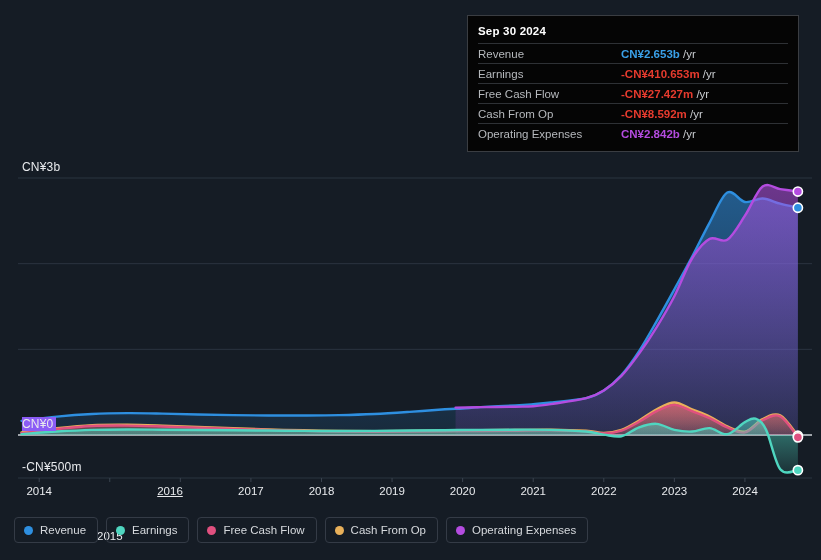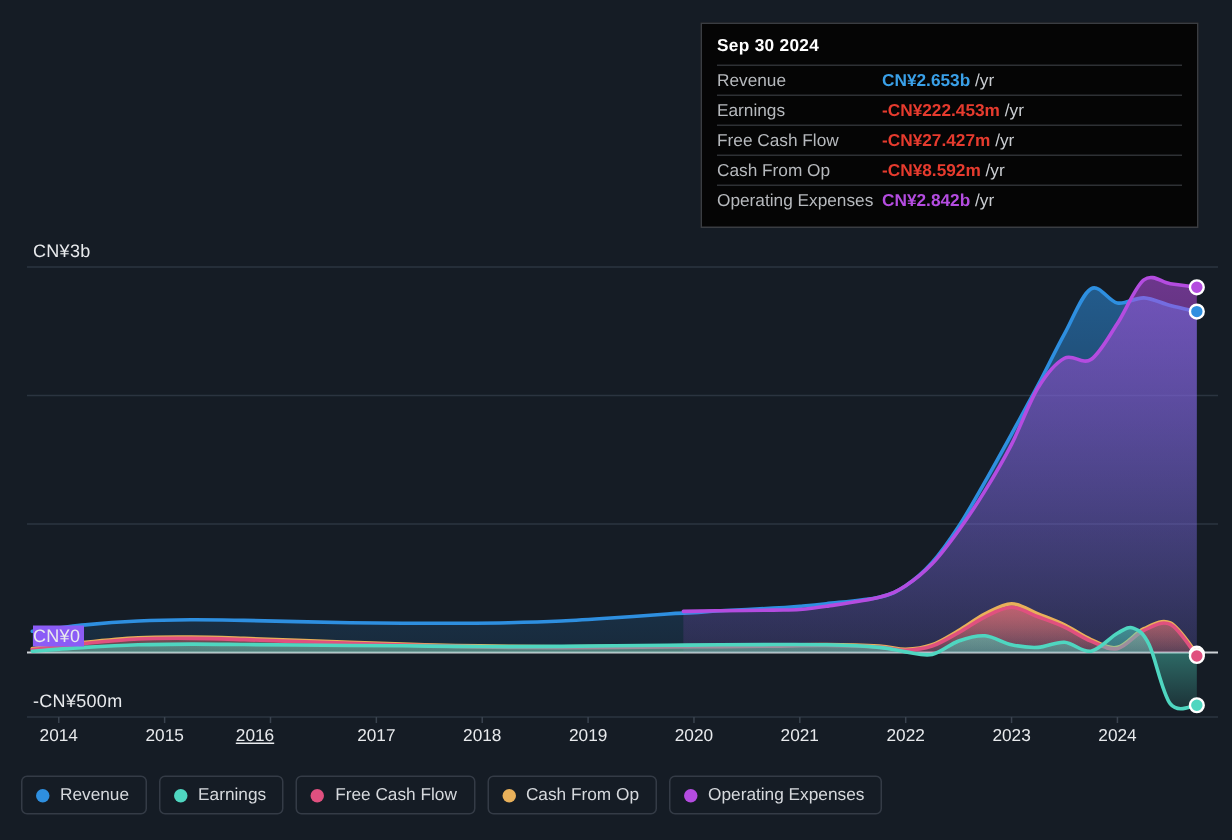--- a/index.html
+++ b/index.html
@@ -63,21 +63,21 @@
     font-size:11.5px;
     line-height:14px;
   }
   .tt-row.sub{border-top:none;padding-top:0;}
   .tt-key{
     color:#b6b9bd;
     width:110px;
     flex:0 0 110px;
     white-space:nowrap;
   }
-  .tt-val{white-space:nowrap;}
+  .tt-val{white-space:nowrap;margin-left:33px;}
   .tt-val .num{font-weight:bold;}
   .tt-val .unit{color:#c9ccd0;font-weight:normal;}
 
   
   .legend{
     position:absolute;
     left:14px;top:517px;
     display:flex;
     gap:8px;
   }
@@ -182,42 +182,42 @@
         </g>
       </svg>
   </div>
 
   <div class="axis-label ylab y-3b">CN¥3b</div>
   <div class="axis-label ylab y-0">CN¥0</div>
   <div class="axis-label ylab y-neg">-CN¥500m</div>
 
   <div id="xlabels">
       <div class="xlab" style="left: 39.2px;">2014</div>
-      <div class="xlab" style="left: 109.8px;">2015</div>
+      <div class="xlab" style="left: 109.8px; margin-top: 45px;">2015</div>
       <div class="xlab" style="left: 170px; text-decoration: underline;">2016</div>
       <div class="xlab" style="left: 250.9px;">2017</div>
       <div class="xlab" style="left: 321.5px;">2018</div>
       <div class="xlab" style="left: 392.1px;">2019</div>
       <div class="xlab" style="left: 462.6px;">2020</div>
       <div class="xlab" style="left: 533.2px;">2021</div>
       <div class="xlab" style="left: 603.8px;">2022</div>
       <div class="xlab" style="left: 674.4px;">2023</div>
       <div class="xlab" style="left: 745px;">2024</div>
     </div>
 
   <div class="tooltip">
     <div class="tt-date">Sep 30 2024</div>
     <div id="tt-rows">
         <div class="tt-row">
           <div class="tt-key">Revenue</div>
           <div class="tt-val"><span class="num" style="color: rgb(58, 160, 232);">CN¥2.653b</span><span class="unit"> /yr</span></div>
         </div>
         <div class="tt-row">
           <div class="tt-key">Earnings</div>
-          <div class="tt-val"><span class="num" style="color: rgb(230, 59, 46);">-CN¥222.453m</span><span class="unit"> /yr</span></div>
+          <div class="tt-val"><span class="num" style="color: rgb(230, 59, 46);">-CN¥410.653m</span><span class="unit"> /yr</span></div>
         </div>
         <div class="tt-row">
           <div class="tt-key">Free Cash Flow</div>
           <div class="tt-val"><span class="num" style="color: rgb(230, 59, 46);">-CN¥27.427m</span><span class="unit"> /yr</span></div>
         </div>
         <div class="tt-row">
           <div class="tt-key">Cash From Op</div>
           <div class="tt-val"><span class="num" style="color: rgb(230, 59, 46);">-CN¥8.592m</span><span class="unit"> /yr</span></div>
         </div>
         <div class="tt-row">

